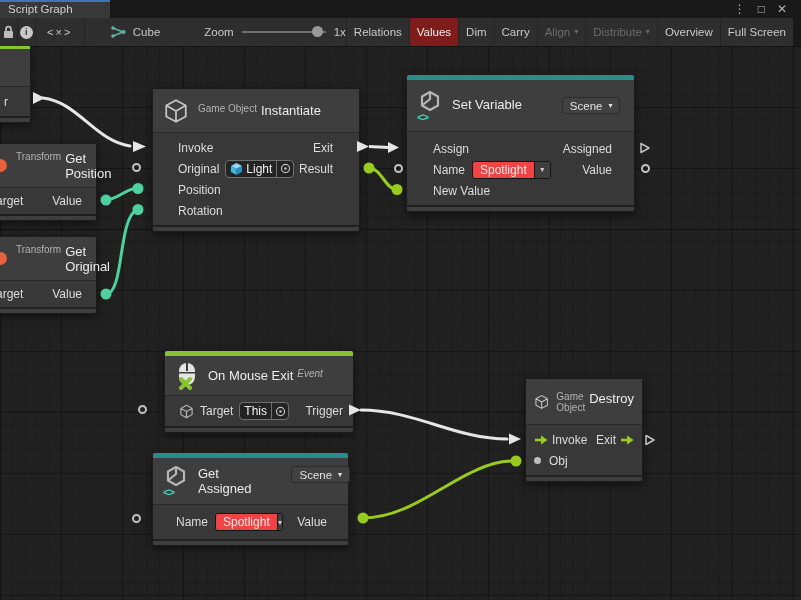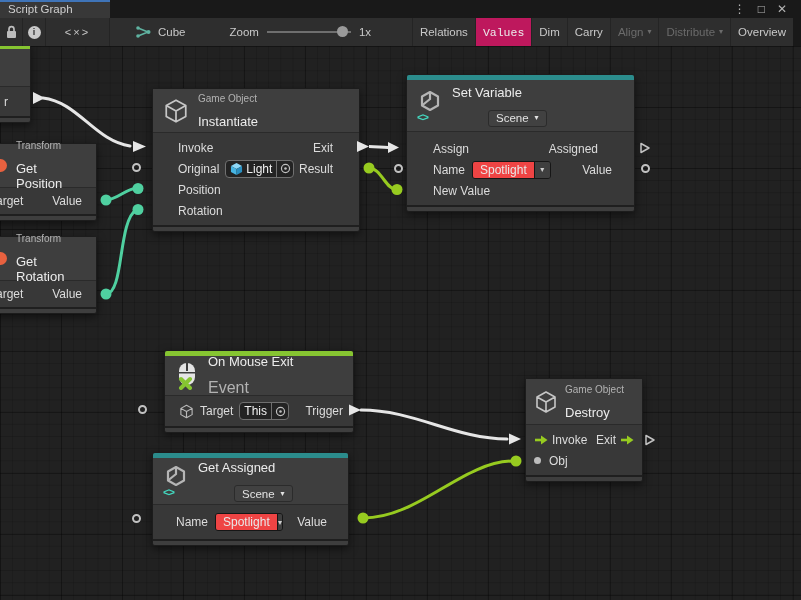--- a/index.html
+++ b/index.html
@@ -21,21 +21,21 @@
     display:flex; align-items:stretch; color:#c9c9c9; font-size:11.5px; }
   .ibtn { display:flex; align-items:center; justify-content:center; border-right:1px solid #242424; }
   .ibtn.w22 { width:23px; } .ibtn.w64 { width:64px; letter-spacing:2px; color:#c9c9c9; font-size:11px;}
   .crumb { display:flex; align-items:center; gap:6px; margin-left:26px; }
   .zoomgrp { display:flex; align-items:center; margin-left:44px; gap:8px; }
   .slider { position:relative; width:84px; height:12px; }
   .slider .track { position:absolute; left:0; right:0; top:5px; height:2px; background:#6f6f6f; }
   .slider .handle { position:absolute; left:70px; top:0; width:11px; height:11px; border-radius:50%; background:#9a9a9a; }
   .spacer { flex:1; }
   .tbtn { display:flex; align-items:center; gap:4px; padding:0 7px; border-left:1px solid #242424; white-space:nowrap; }
-  .tbtn.active { background:#be185d; color:#ececec;font-family:Liberation Mono, monospace; }
+  .tbtn.active { background:#7f1d1d; color:#ececec; }
   .tbtn.disabled { color:#6b6b6b; }
   .caret { font-size:8px; line-height:1; }
 
   .infoicon { width:13px; height:13px; border-radius:50%; background:#c9c9c9; color:#2e2e2e;
     font-size:9px; font-weight:bold; display:flex; align-items:center; justify-content:center; }
 
   
   .canvas { position:absolute; top:46px; left:0; width:801px; height:554px; overflow:hidden;
     background-color:#212121;
     background-image:
@@ -48,24 +48,24 @@
   .wires { position:absolute; inset:0; pointer-events:none; }
 
   
   .node { position:absolute; background:#383838; border:1px solid #1c1c1c; border-radius:3px;
     box-shadow:0 3px 9px rgba(0,0,0,.5); }
   .accent { height:5px; border-radius:2px 2px 0 0; }
   .accent.teal { background:var(--accent_teal); }
   .accent.green { background:var(--accent_green); }
   .nhead { background:#3e3e3e; display:flex; align-items:center; gap:9px; padding:0 10px;
     border-bottom:1px solid #2a2a2a; }
-  .nstack { display:flex; flex-direction:column; justify-content:center; gap:10px; }
+  .nstack { display:flex; flex-direction:row; justify-content:center; gap:4px; }
   .ncat { font-size:10px; color:#b2b2b2; }
   .ntitle { font-size:13px; color:#ececec; }
-  .nsub { font-size:16px; color:#b2b2b2; }
+  .nsub { font-size:10px; color:#b2b2b2;font-style:italic; }
   .nbody { padding:4px 0; }
   .prow { display:flex; align-items:center; font-size:12px; color:#dcdcdc; height:21px; }
   .plabel { white-space:nowrap; }
   .nfooter { height:6px; background:#3e3e3e; border-top:2px solid #1f1f1f; border-radius:0 0 2px 2px; }
 
   
   .dd-simple { display:inline-flex; align-items:center; gap:6px; height:17px; padding:0 7px;
     background:#414141; border:1px solid #2b2b2b; border-radius:3px; font-size:11.5px; color:#e2e2e2;margin-left:36px; }
   .dd-split { display:inline-flex; align-items:stretch; height:18px; border:1px solid #161616;
     border-radius:3px; overflow:hidden; }
@@ -146,20 +146,23 @@
       <span>Align</span>
         <span class="caret">▾</span>
       </div>
     <div class="tbtn disabled">
       <span>Distribute</span>
         <span class="caret">▾</span>
       </div>
     <div class="tbtn">
         <span>Overview</span>
       </div>
+    <div class="tbtn">
+        <span>Full Screen</span>
+      </div>
   </div>
 
   <div class="canvas">
 
     <div class="node" style="left:-169px; top:-3px; width:200px;">
       <div class="accent green"></div>
       <div class="nhead" style="height:38px;"></div>
       <div class="nbody">
         <div class="prow" style="justify-content:flex-end; padding-right:22px;">
           <span class="plabel">r</span>
@@ -183,21 +186,21 @@
         </div>
       </div>
       <div class="nfooter"></div>
     </div>
 
     <div class="node" style="left:-25px; top:190px; width:122px;">
       <div class="nhead" style="height:44px;">
         <span style="width:13px; height:13px; border-radius:50%; background:var(--transform_icon_orange); flex:0 0 auto; margin-left:8px;"></span>
         <div class="nstack">
           <span class="ncat">Transform</span>
-          <span class="ntitle">Get Rotation</span>
+          <span class="ntitle">Get Original</span>
         </div>
       </div>
       <div class="nbody" style="padding:0;">
         <div class="prow" style="height:26px; justify-content:space-between; padding:0 14px;">
           <span class="plabel">Target</span>
           <span class="plabel">Value</span>
         </div>
       </div>
       <div class="nfooter"></div>
     </div>
@@ -261,21 +264,21 @@
         </span>
         <div class="nstack">
           <span class="ntitle">Set Variable</span>
           <span class="dd-simple">
             <span>Scene</span>
             <span class="caret">▾</span>
           </span>
         </div>
       </div>
       <div class="nbody" style="padding:6px 0 4px;">
-        <div class="prow" style="justify-content:space-between; padding:0 36px 0 26px;">
+        <div class="prow" style="justify-content:space-between; padding:0 22px 0 26px;">
           <span class="plabel">Assign</span>
           <span class="plabel">Assigned</span>
         </div>
         <div class="prow" style="justify-content:space-between; padding:0 22px 0 26px;">
           <span style="display:flex; align-items:center; gap:7px;">
             <span class="plabel">Name</span>
             <span class="dd-split">
               <span class="txt">Spotlight</span>
               <span class="arr">▾</span>
             </span>

